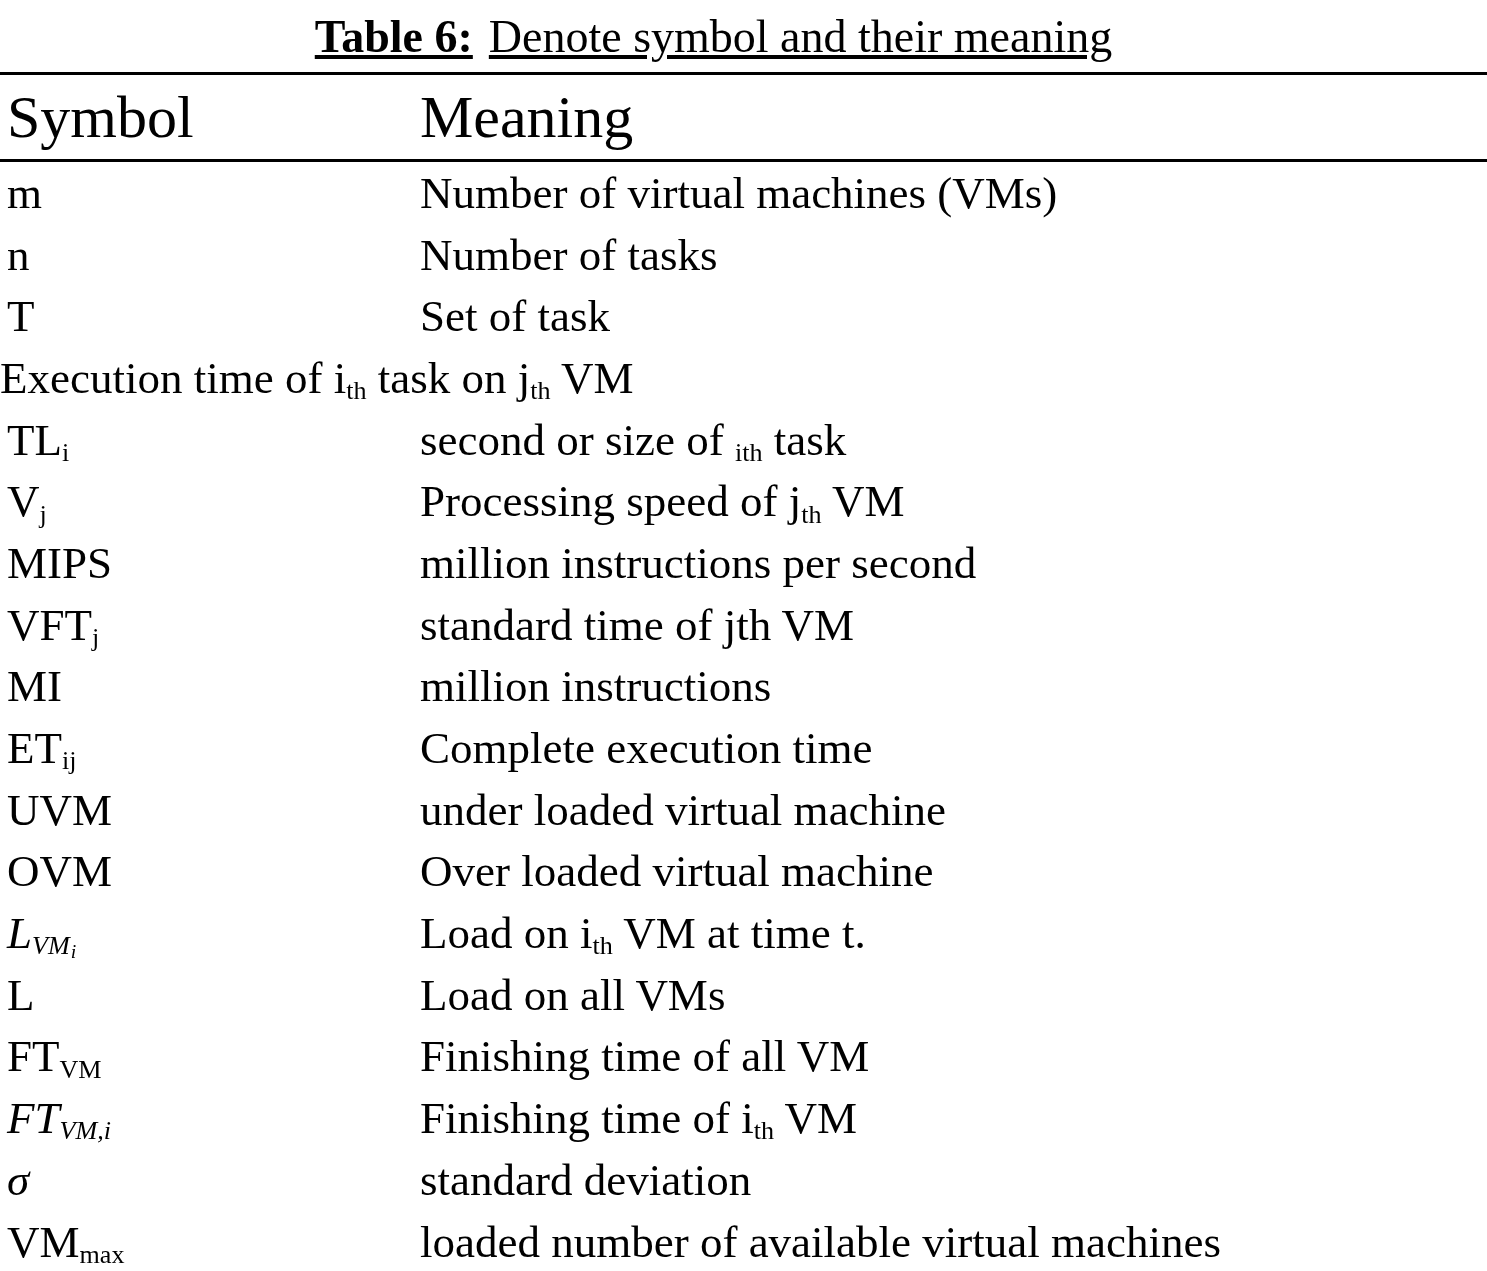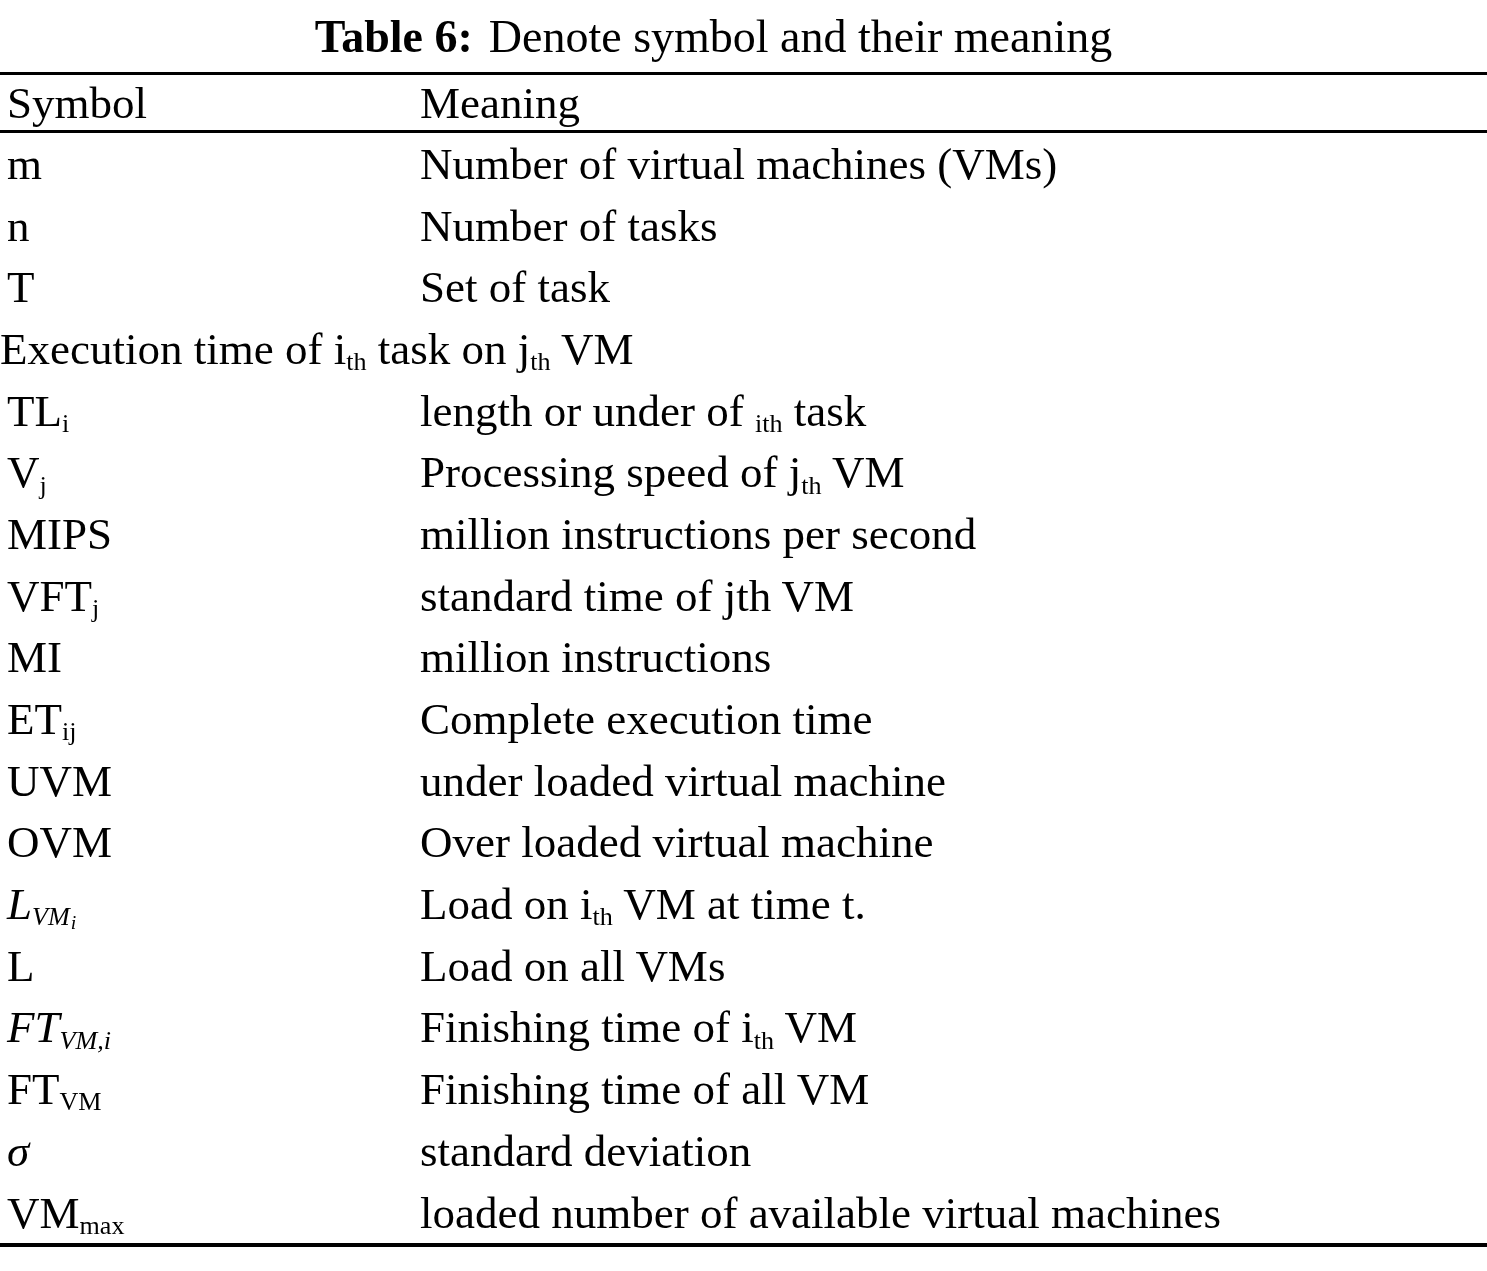--- a/index.html
+++ b/index.html
@@ -19,37 +19,38 @@
     height: 1271px;
     position: relative;
   }
   .caption {
     height: 64px;
     margin: 8px 60px 0 0;
     text-align: center;
     font-size: 46px;
     line-height: 58px;
     white-space: nowrap;
+    text-decoration: underline;
   }
   .caption .cap-label {
     font-weight: bold;
     margin-right: 16px;
   }
   .rule {
     width: 100%;
     background: #000000;
   }
   .rule-top   { height: 3px; }
   .rule-mid   { height: 3px; }
   .rule-bot   { height: 4px; }
   .header-row {
     display: flex;
     align-items: center;
-    height: 55px;
-    font-size: 45px;
+    height: 84px;
+    font-size: 60px;
     justify-content: flex-end;
   }
   .row {
     display: flex;
     align-items: center;
     height: 61.7px;
     font-size: 45px;
   }
   .col-symbol {
     flex: none;
@@ -105,21 +106,21 @@
       </div>
       <div class="row">
         <div class="col-symbol"><span>T</span></div>
         <div class="col-meaning"><span>Set of task</span></div>
       </div>
       <div class="row">
         <div class="col-meaning"><span>Execution time of i</span><span class="sub">th</span><span> task on j</span><span class="sub">th</span><span> VM</span></div>
       </div>
       <div class="row">
         <div class="col-symbol"><span>TL</span><span class="sub">i</span></div>
-        <div class="col-meaning"><span>length or under of </span><span class="sub">ith</span><span> task</span></div>
+        <div class="col-meaning"><span>second or size of </span><span class="sub">ith</span><span> task</span></div>
       </div>
       <div class="row">
         <div class="col-symbol"><span>V</span><span class="sub">j</span></div>
         <div class="col-meaning"><span>Processing speed of j</span><span class="sub">th</span><span> VM</span></div>
       </div>
       <div class="row">
         <div class="col-symbol"><span>MIPS</span></div>
         <div class="col-meaning"><span>million instructions per second</span></div>
       </div>
       <div class="row">
@@ -144,26 +145,26 @@
       </div>
       <div class="row">
         <div class="col-symbol"><span class="it">L</span><span class="sub it">VM</span><span class="sub2 it">i</span></div>
         <div class="col-meaning"><span>Load on i</span><span class="sub">th</span><span> VM at time t.</span></div>
       </div>
       <div class="row">
         <div class="col-symbol"><span>L</span></div>
         <div class="col-meaning"><span>Load on all VMs</span></div>
       </div>
       <div class="row">
+        <div class="col-symbol"><span>FT</span><span class="sub">VM</span></div>
+        <div class="col-meaning"><span>Finishing time of all VM</span></div>
+      </div>
+      <div class="row">
         <div class="col-symbol"><span class="it">FT</span><span class="sub it">VM,i</span></div>
         <div class="col-meaning"><span>Finishing time of i</span><span class="sub">th</span><span> VM</span></div>
-      </div>
-      <div class="row">
-        <div class="col-symbol"><span>FT</span><span class="sub">VM</span></div>
-        <div class="col-meaning"><span>Finishing time of all VM</span></div>
       </div>
       <div class="row">
         <div class="col-symbol"><span class="it">σ</span></div>
         <div class="col-meaning"><span>standard deviation</span></div>
       </div>
       <div class="row">
         <div class="col-symbol"><span>VM</span><span class="sub">max</span></div>
         <div class="col-meaning"><span>loaded number of available virtual machines</span></div>
       </div>
     </div>

